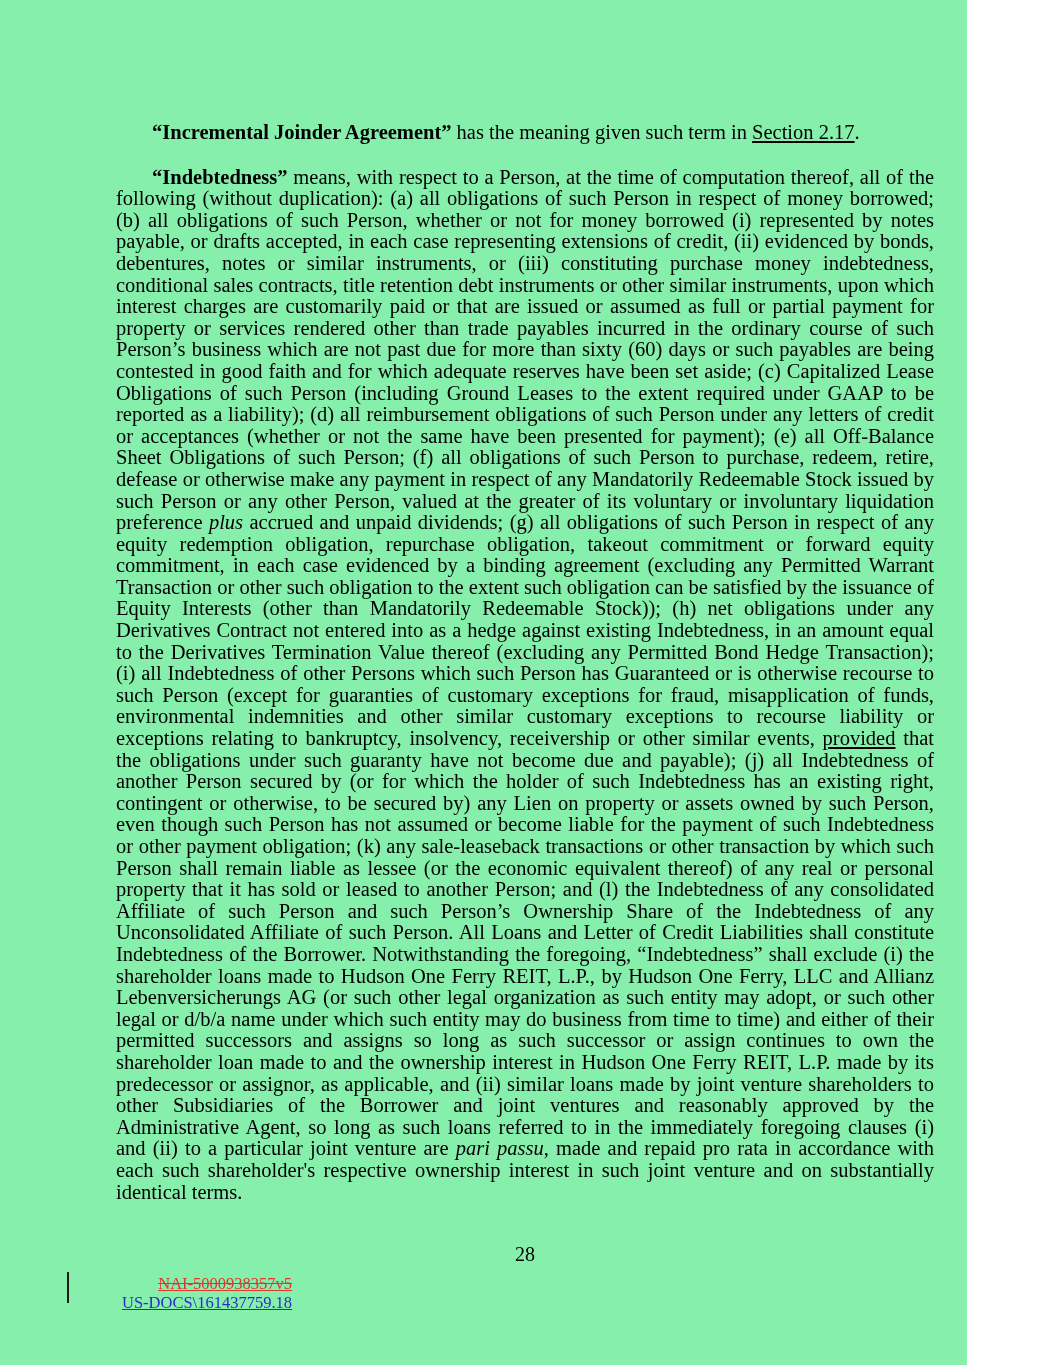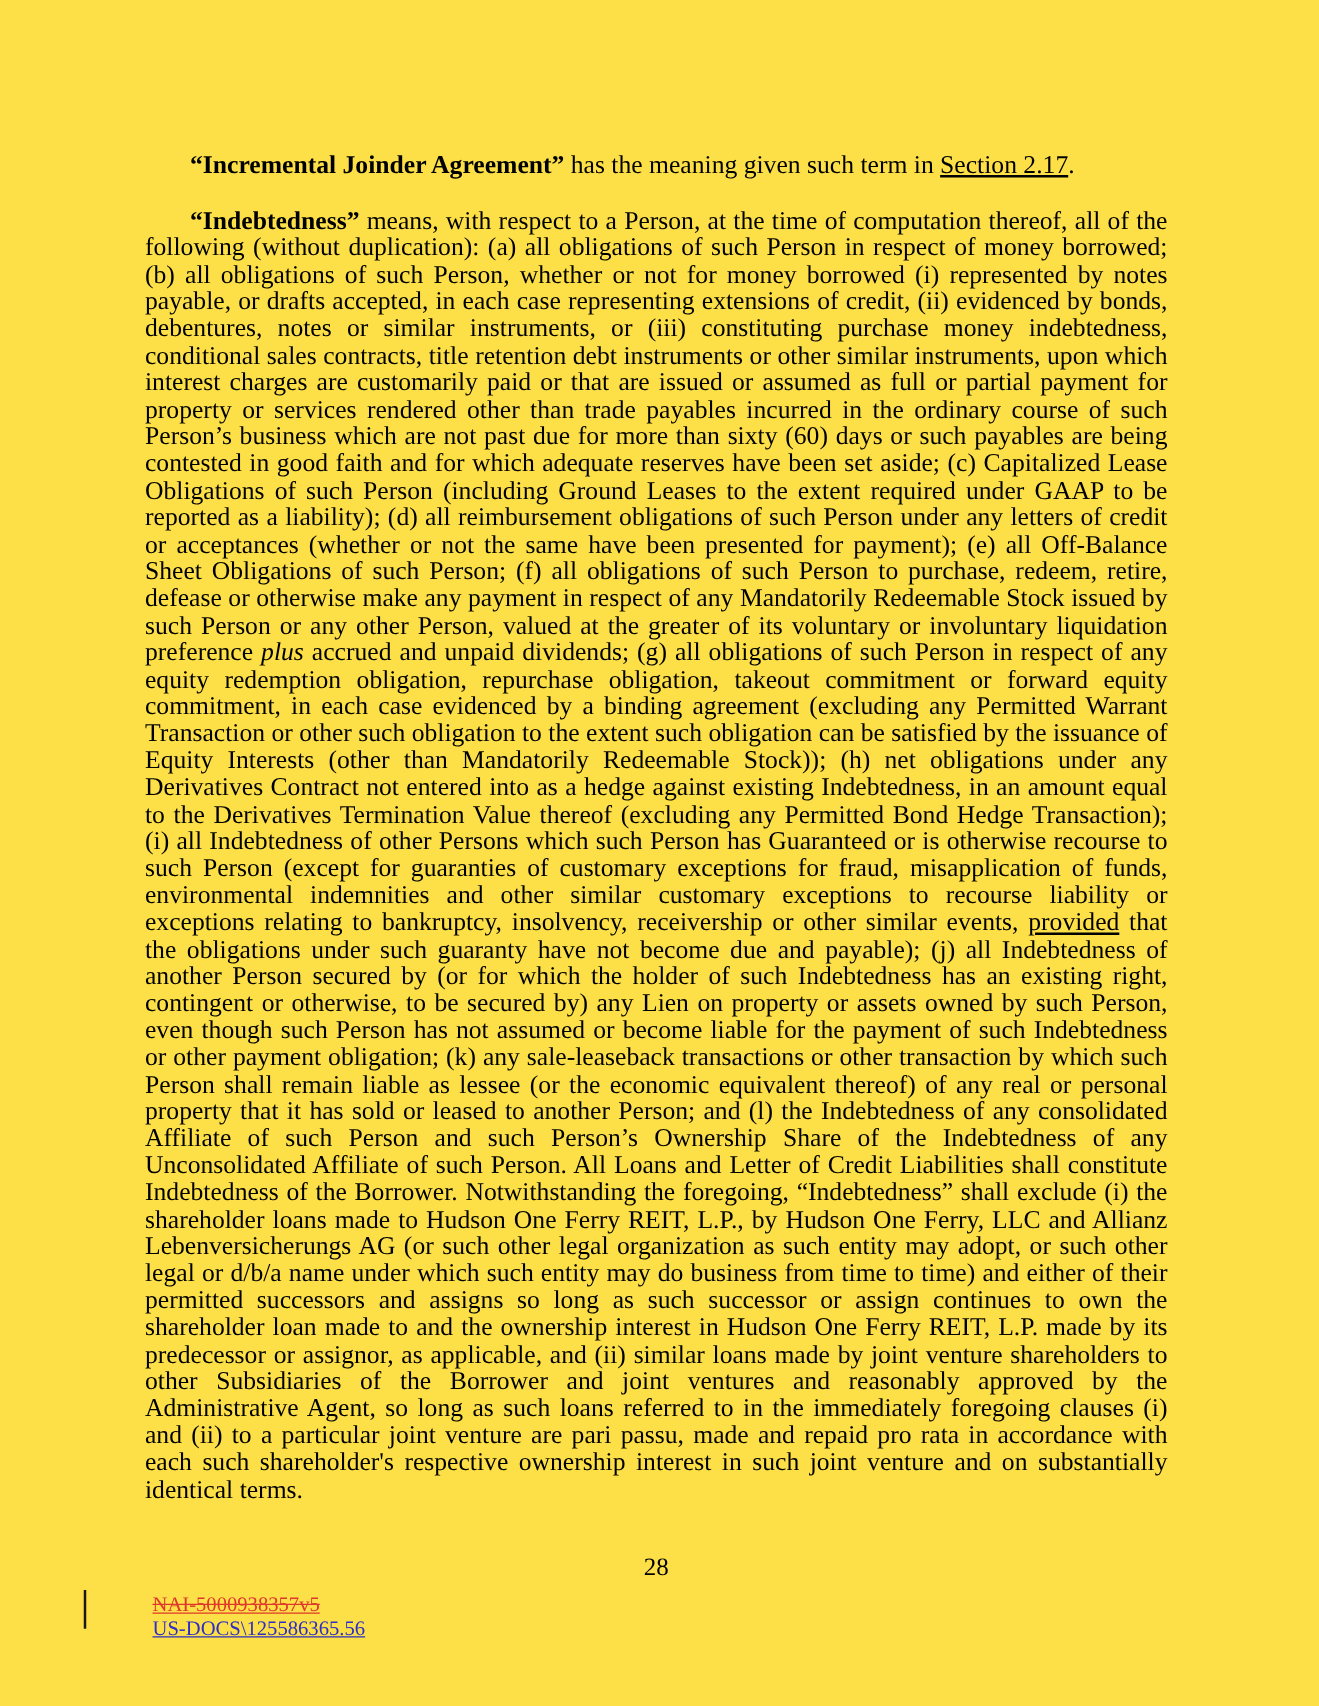--- a/index.html
+++ b/index.html
@@ -1,40 +1,40 @@
 <!DOCTYPE html>
 <html style="--deleted_red: #e0372d; --link_blue: #2d2dc7; --text_black: #000000;"><head>
 <meta charset="utf-8">
 <style>
   html,body{margin:0;padding:0;background:#ffffff;}
   .page{
     position:relative;
-    width:1055px;
+    width:967px;
     height:1365px;
-    background:#fde047;
+    background:#86efac;
     overflow:hidden;
     font-family:"Liberation Serif","DejaVu Serif",serif;
     color:#000000;
   }
   .content{
     position:absolute;
     left:116px;
     top:122px;
     width:818px;
     font-size:20.5px;
     line-height:21.6px;
     text-align:justify;
   }
   .para{
     margin:0 0 23px 0;
     text-indent:36px;
   }
   .para.last{margin-bottom:0;}
   .b{font-weight:bold;}
-  .i{}
+  .i{font-style:italic;}
   .u{text-decoration:underline;}
   .iu{font-style:italic;}
   .page-number{
     position:absolute;
     left:116px;
     top:1243px;
     width:818px;
     text-align:center;
     font-size:20px;
     line-height:22px;
@@ -51,20 +51,21 @@
     position:absolute;
     left:122px;
     top:1274px;
     font-size:16.5px;
     line-height:19px;
   }
   .stamp-deleted{
     color:var(--deleted_red,#e0372d);
     text-decoration:line-through underline;
     text-decoration-color:var(--deleted_red,#e0372d);
+    text-align:right;
   }
   .stamp-link{
     color:var(--link_blue,#2d2dc7);
     text-decoration:underline;
   }
 </style>
 </head>
 <body>
 
 <div class="page">
@@ -77,16 +78,16 @@
 
 
   </main>
 
   <div class="page-number">28</div>
 
   <div class="change-bar"></div>
 
   <div class="doc-stamp">
     <div class="stamp-deleted">NAI-5000938357v5</div>
-    <div class="stamp-link">US-DOCS\125586365.56</div>
+    <div class="stamp-link">US-DOCS\161437759.18</div>
   </div>
 
 </div>
 
 </body></html>

